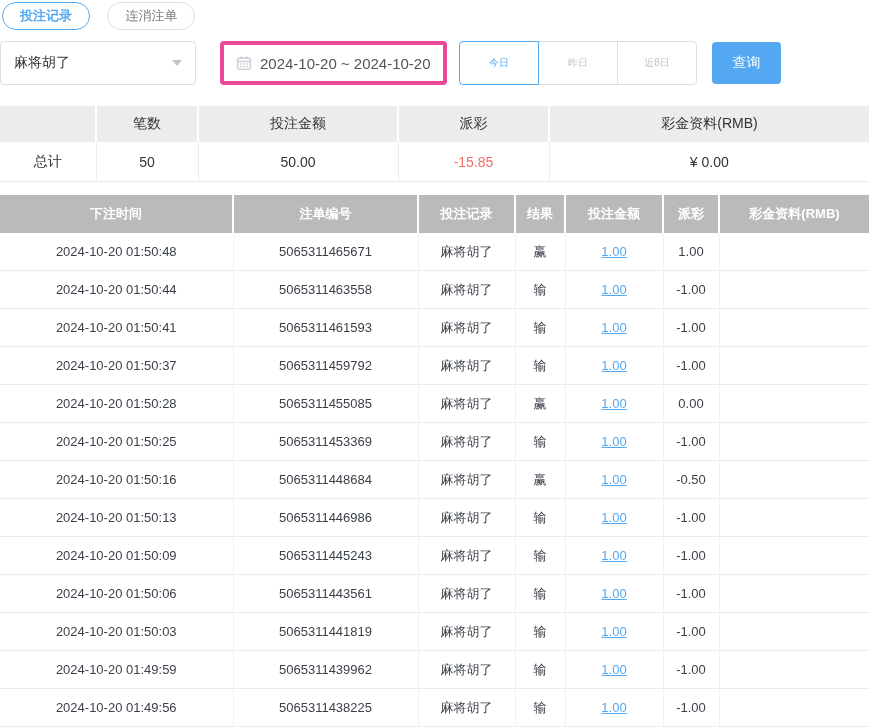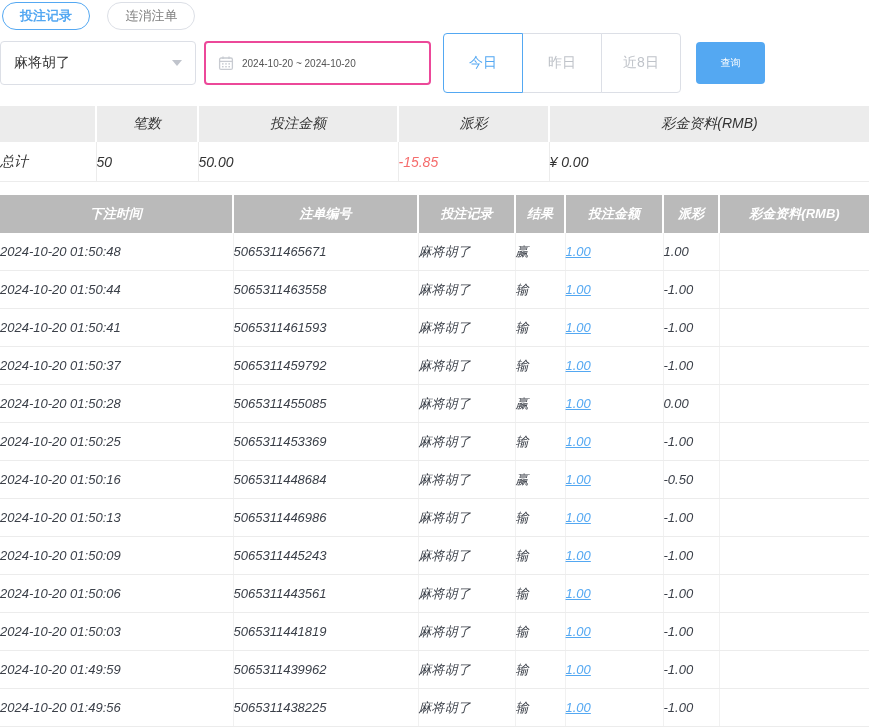--- a/index.html
+++ b/index.html
@@ -19,40 +19,40 @@
   .tab + .tab{margin-left:13px;}
   
   .filter-row{display:flex;align-items:center;margin-top:11px;height:44px;}
   .select{
     width:196px;height:44px;border:1px solid #dcdfe6;border-radius:4px;
     display:flex;align-items:center;justify-content:space-between;
     padding:0 13px;box-sizing:border-box;font-size:14px;color:#333;cursor:pointer;
   }
   .chevron{width:0;height:0;border-left:5px solid transparent;border-right:5px solid transparent;border-top:6px solid #c0c4cc;}
   .date-input{
-    margin-left:8px;width:227px;height:44px;border:2px solid #ec4899;border-radius:4px;
+    margin-left:24px;width:227px;height:44px;border:4px solid #ec4899;border-radius:4px;
     display:flex;align-items:center;padding:0 12px;box-sizing:border-box;
-    font-size:10px;color:#555;cursor:pointer;white-space:nowrap;
+    font-size:15px;color:#555;cursor:pointer;white-space:nowrap;
   }
   .date-input svg{margin-right:8px;flex:none;}
   .btn-group{display:flex;margin-left:12px;}
   .qbtn{
-    width:80px;height:60px;border:1px solid #dcdfe6;background:#fff;
-    font-size:14px;color:#bfc3c9;cursor:pointer;margin-left:-1px;position:relative;
+    width:80px;height:44px;border:1px solid #dcdfe6;background:#fff;
+    font-size:10px;color:#bfc3c9;cursor:pointer;margin-left:-1px;position:relative;
     box-sizing:border-box;padding:0;font-family:inherit;
   }
   .qbtn:first-child{margin-left:0;border-radius:4px 0 0 4px;}
   .qbtn:last-child{border-radius:0 4px 4px 0;text-align:center;}
   .qbtn.active{border-color:var(--accent,#54a8f2);color:var(--accent,#54a8f2);z-index:1;}
   .search-btn{
     margin-left:15px;width:69px;height:42px;border:none;border-radius:4px;
-    background:var(--accent,#54a8f2);color:#fff;font-size:10px;cursor:pointer;font-family:inherit;
+    background:var(--accent,#54a8f2);color:#fff;font-size:14px;cursor:pointer;font-family:inherit;
   }
   
-  table{border-collapse:collapse;table-layout:fixed;width:869px;font-style:italic;}
+  table{border-collapse:collapse;table-layout:fixed;width:869px;text-align:center;}
   .summary{margin-top:21px;font-size:14px;}
   .summary th{
     height:36px;background:var(--summary-header-bg,#ececec);
     font-weight:normal;color:#333;border-right:2px solid #fff;padding:0;
   }
   .summary th:last-child{border-right:none;}
   .summary td{height:39px;border-bottom:1px solid #ececec;border-right:1px solid #ececec;padding:0;}
   .summary td:last-child{border-right:none;}
   .bets{margin-top:13px;font-size:13px;}
   .bets th{

